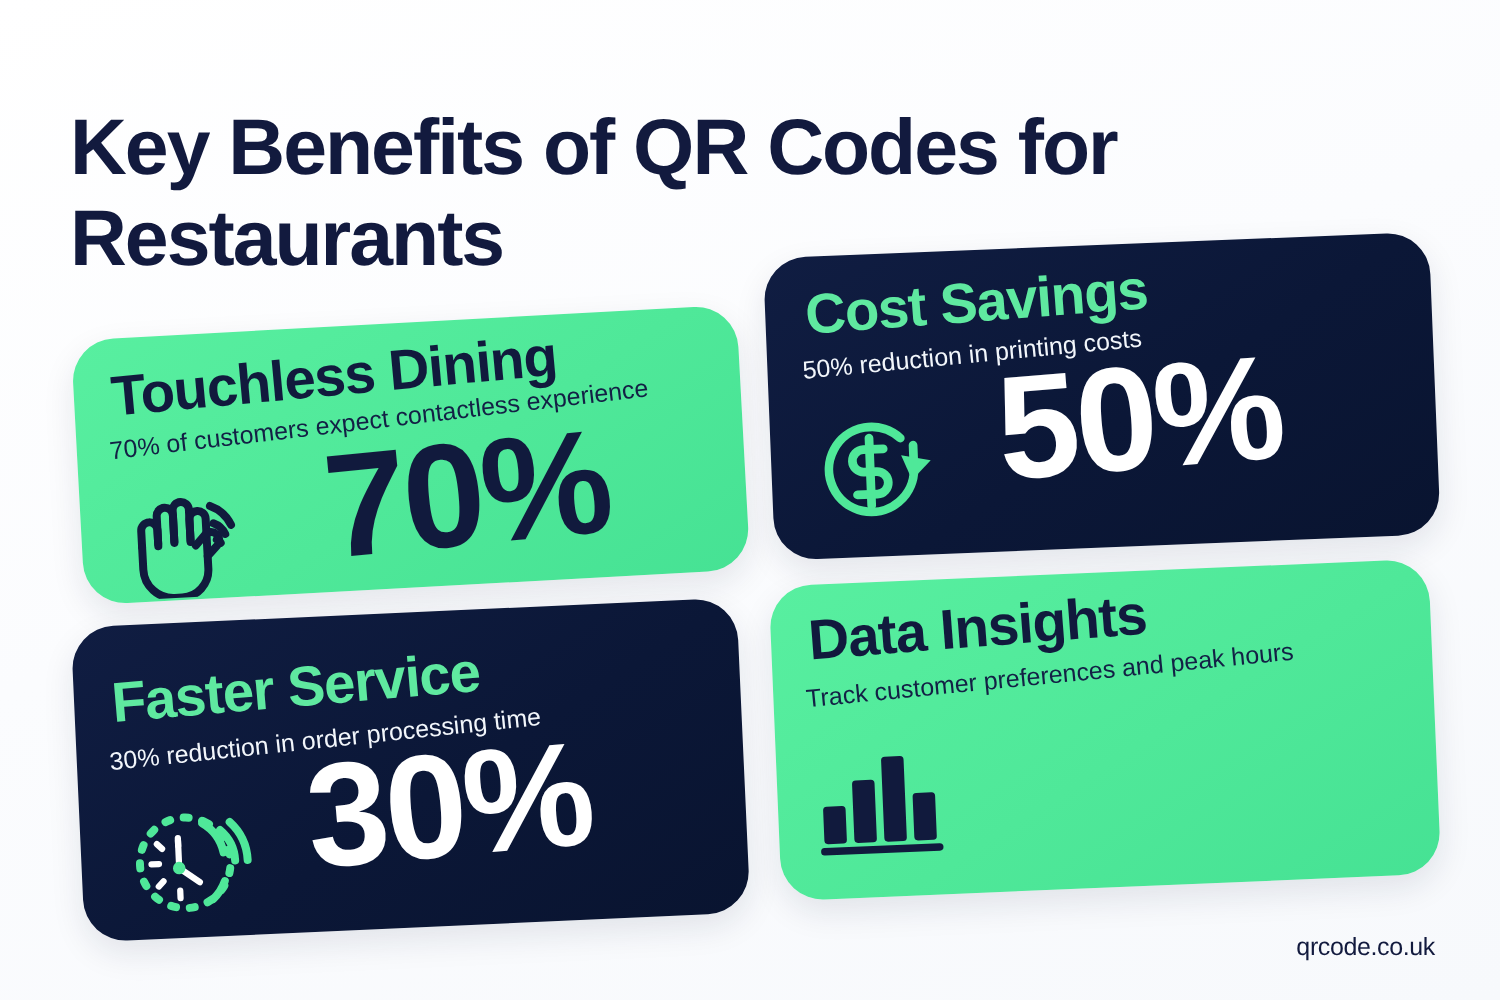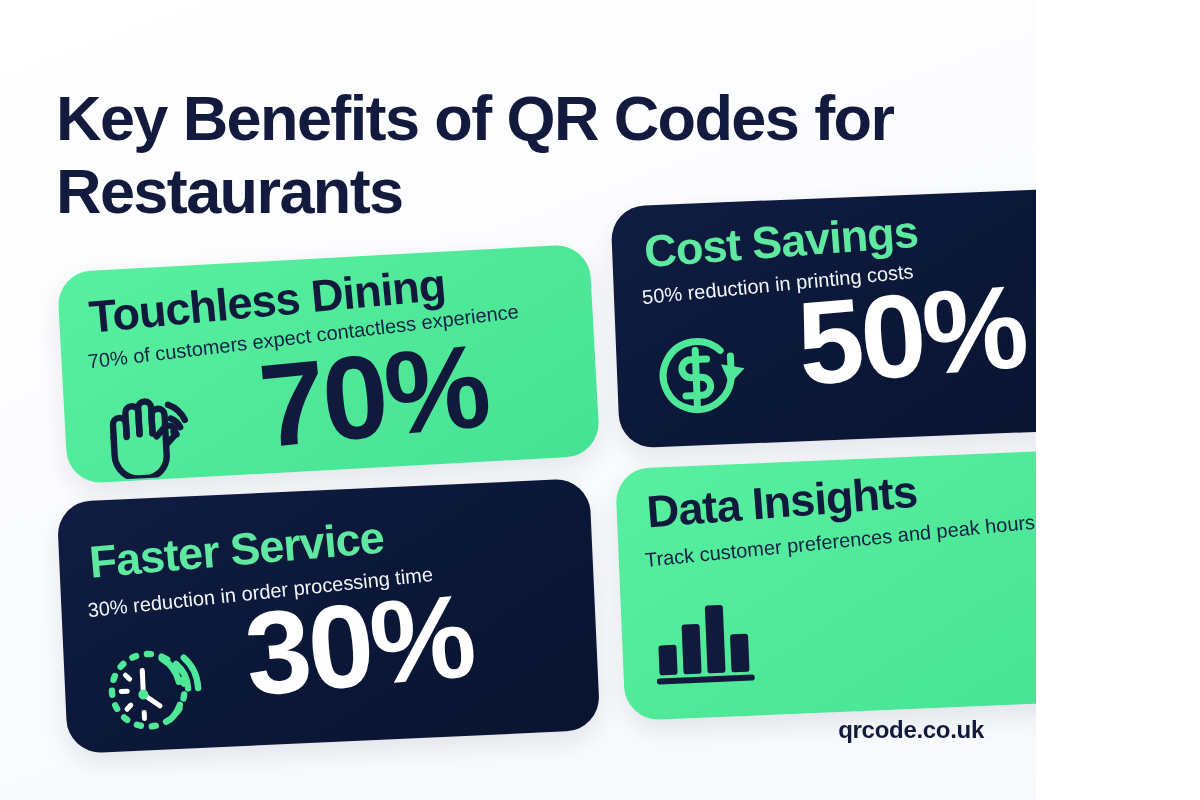--- a/index.html
+++ b/index.html
@@ -5,21 +5,21 @@
   html, body {
     margin: 0;
     padding: 0;
     background: #ffffff;
   }
   body {
     font-family: "Liberation Sans", sans-serif;
   }
   #stage {
     position: relative;
-    width: 1036px;
+    width: 1200px;
     height: 800px;
     overflow: hidden;
     background: linear-gradient(160deg, #ffffff 0%, #fbfcfe 45%, #f7f9fc 100%);
   }
 
   
   .page-title {
     position: absolute;
     left: 56px;
     top: 40px;
@@ -198,23 +198,23 @@
   }
   #card-data .card-icon {
     left: 28px;
     top: 128px;
   }
 
   
   .footer-brand {
     position: absolute;
     right: 52px;
-    bottom: 56px;
-    font-size: 24px;
-    font-weight: 700;
+    bottom: 30px;
+    font-size: 20px;
+    font-weight: 400;
     letter-spacing: -0.3px;
     color: #121a3e;
   }
 </style>
 </head>
 <body>
 
 <div id="stage">
 
   <h1 class="page-title">Key Benefits of QR Codes for

